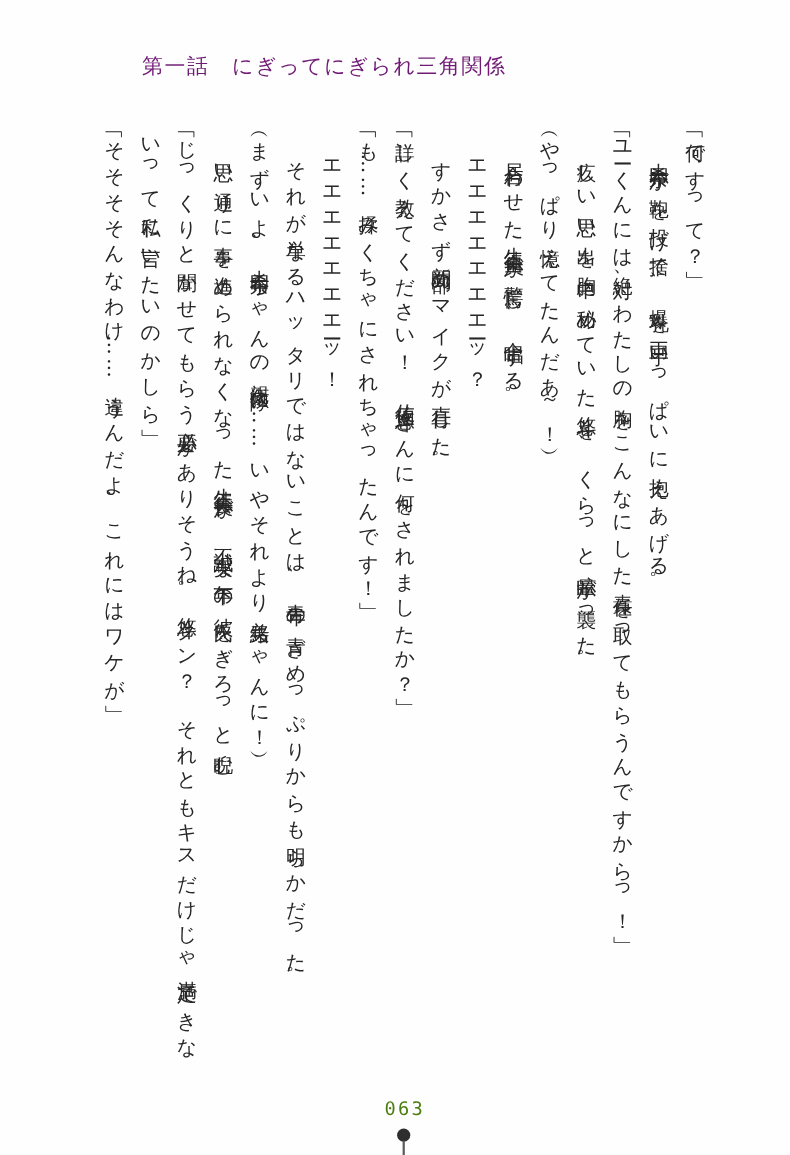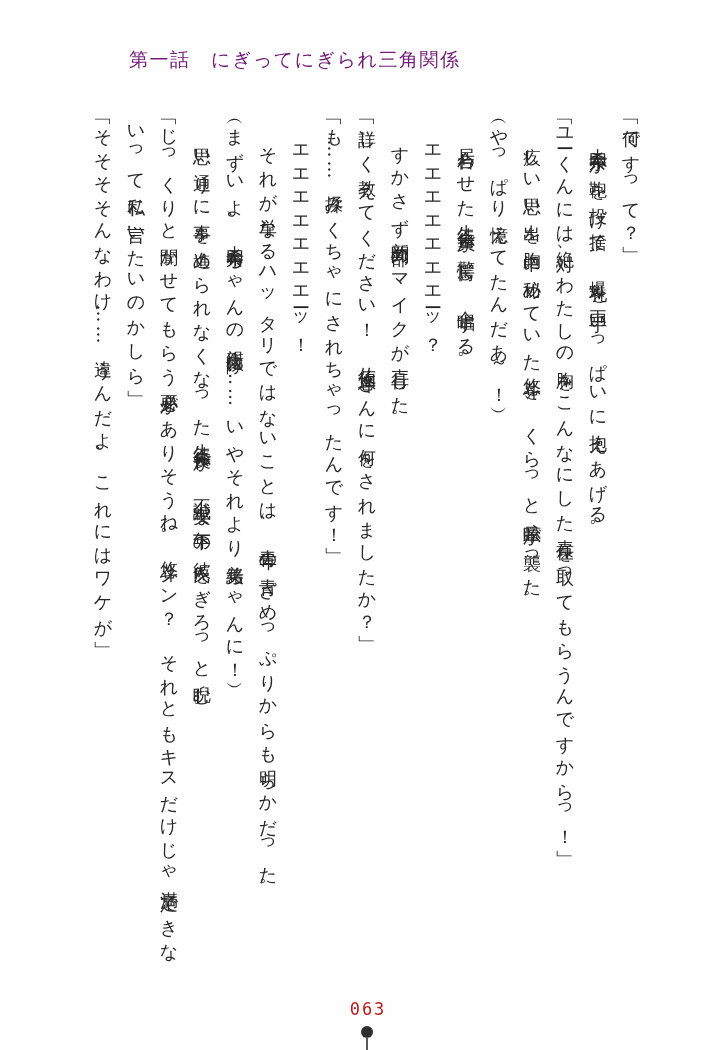--- a/index.html
+++ b/index.html
@@ -39,21 +39,21 @@
   .body-text p { margin: 0; }
   .page-number {
     position: absolute;
     top: 999px;
     left: 338px;
     width: 60px;
     text-align: center;
     font-family: "DejaVu Sans Mono", "Liberation Mono", monospace;
     font-size: 17px;
     letter-spacing: 2px;
-    color: #b91c1c;
+    color: #4d7c0f;
   }
   .pin-dot {
     position: absolute;
     top: 1026px;
     left: 361px;
     width: 12px;
     height: 12px;
     border-radius: 50%;
     background: #2e2e2e;
   }

